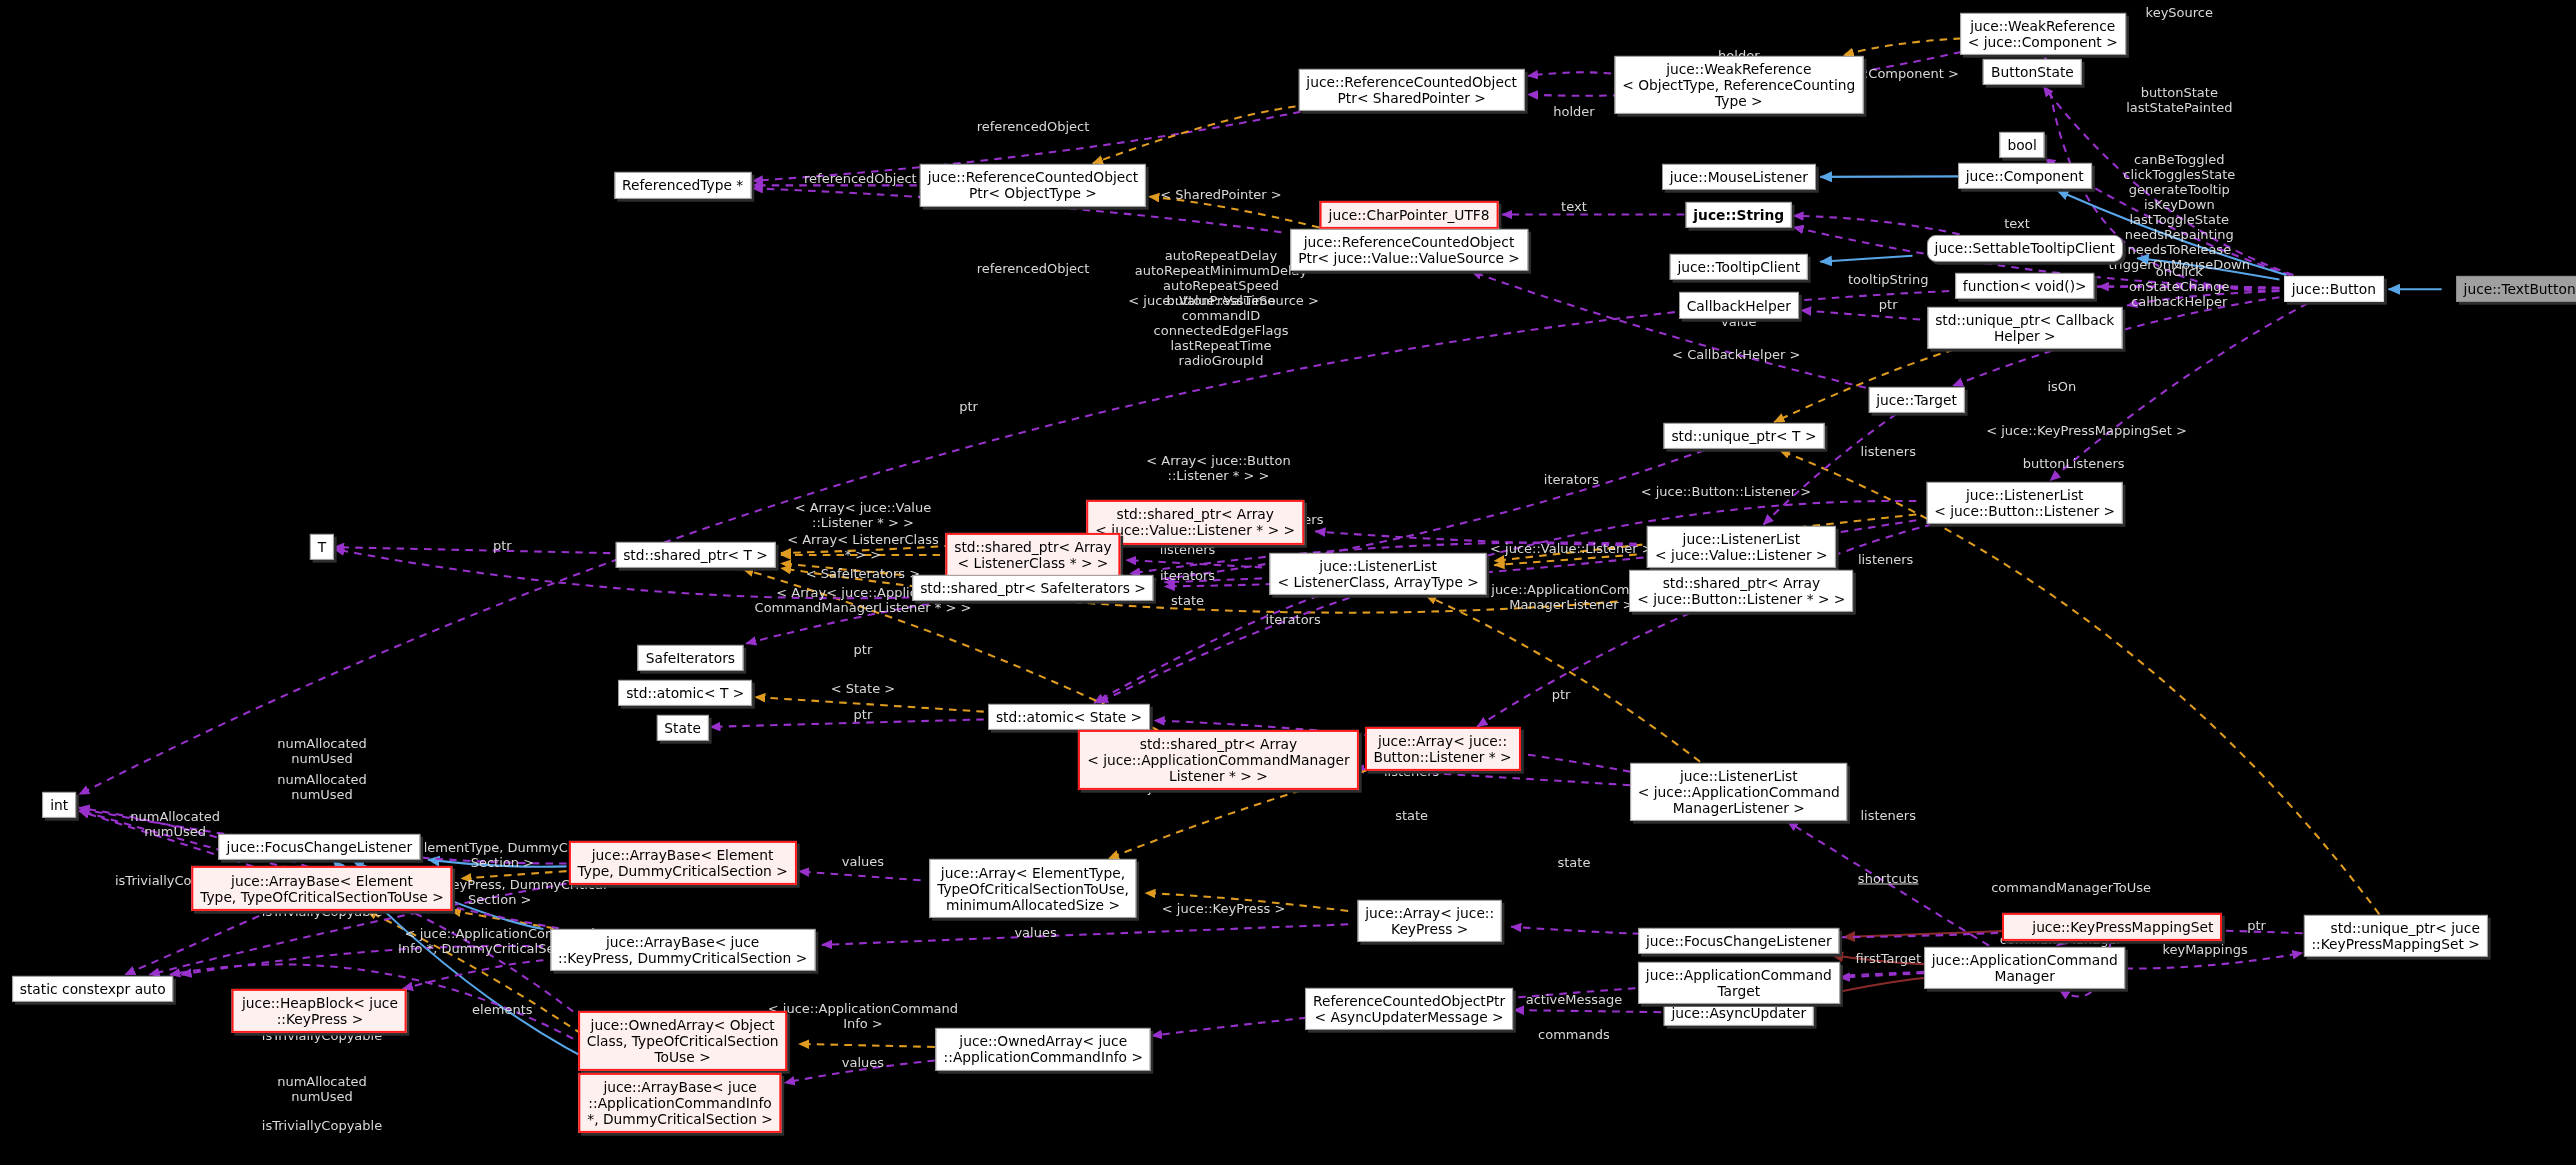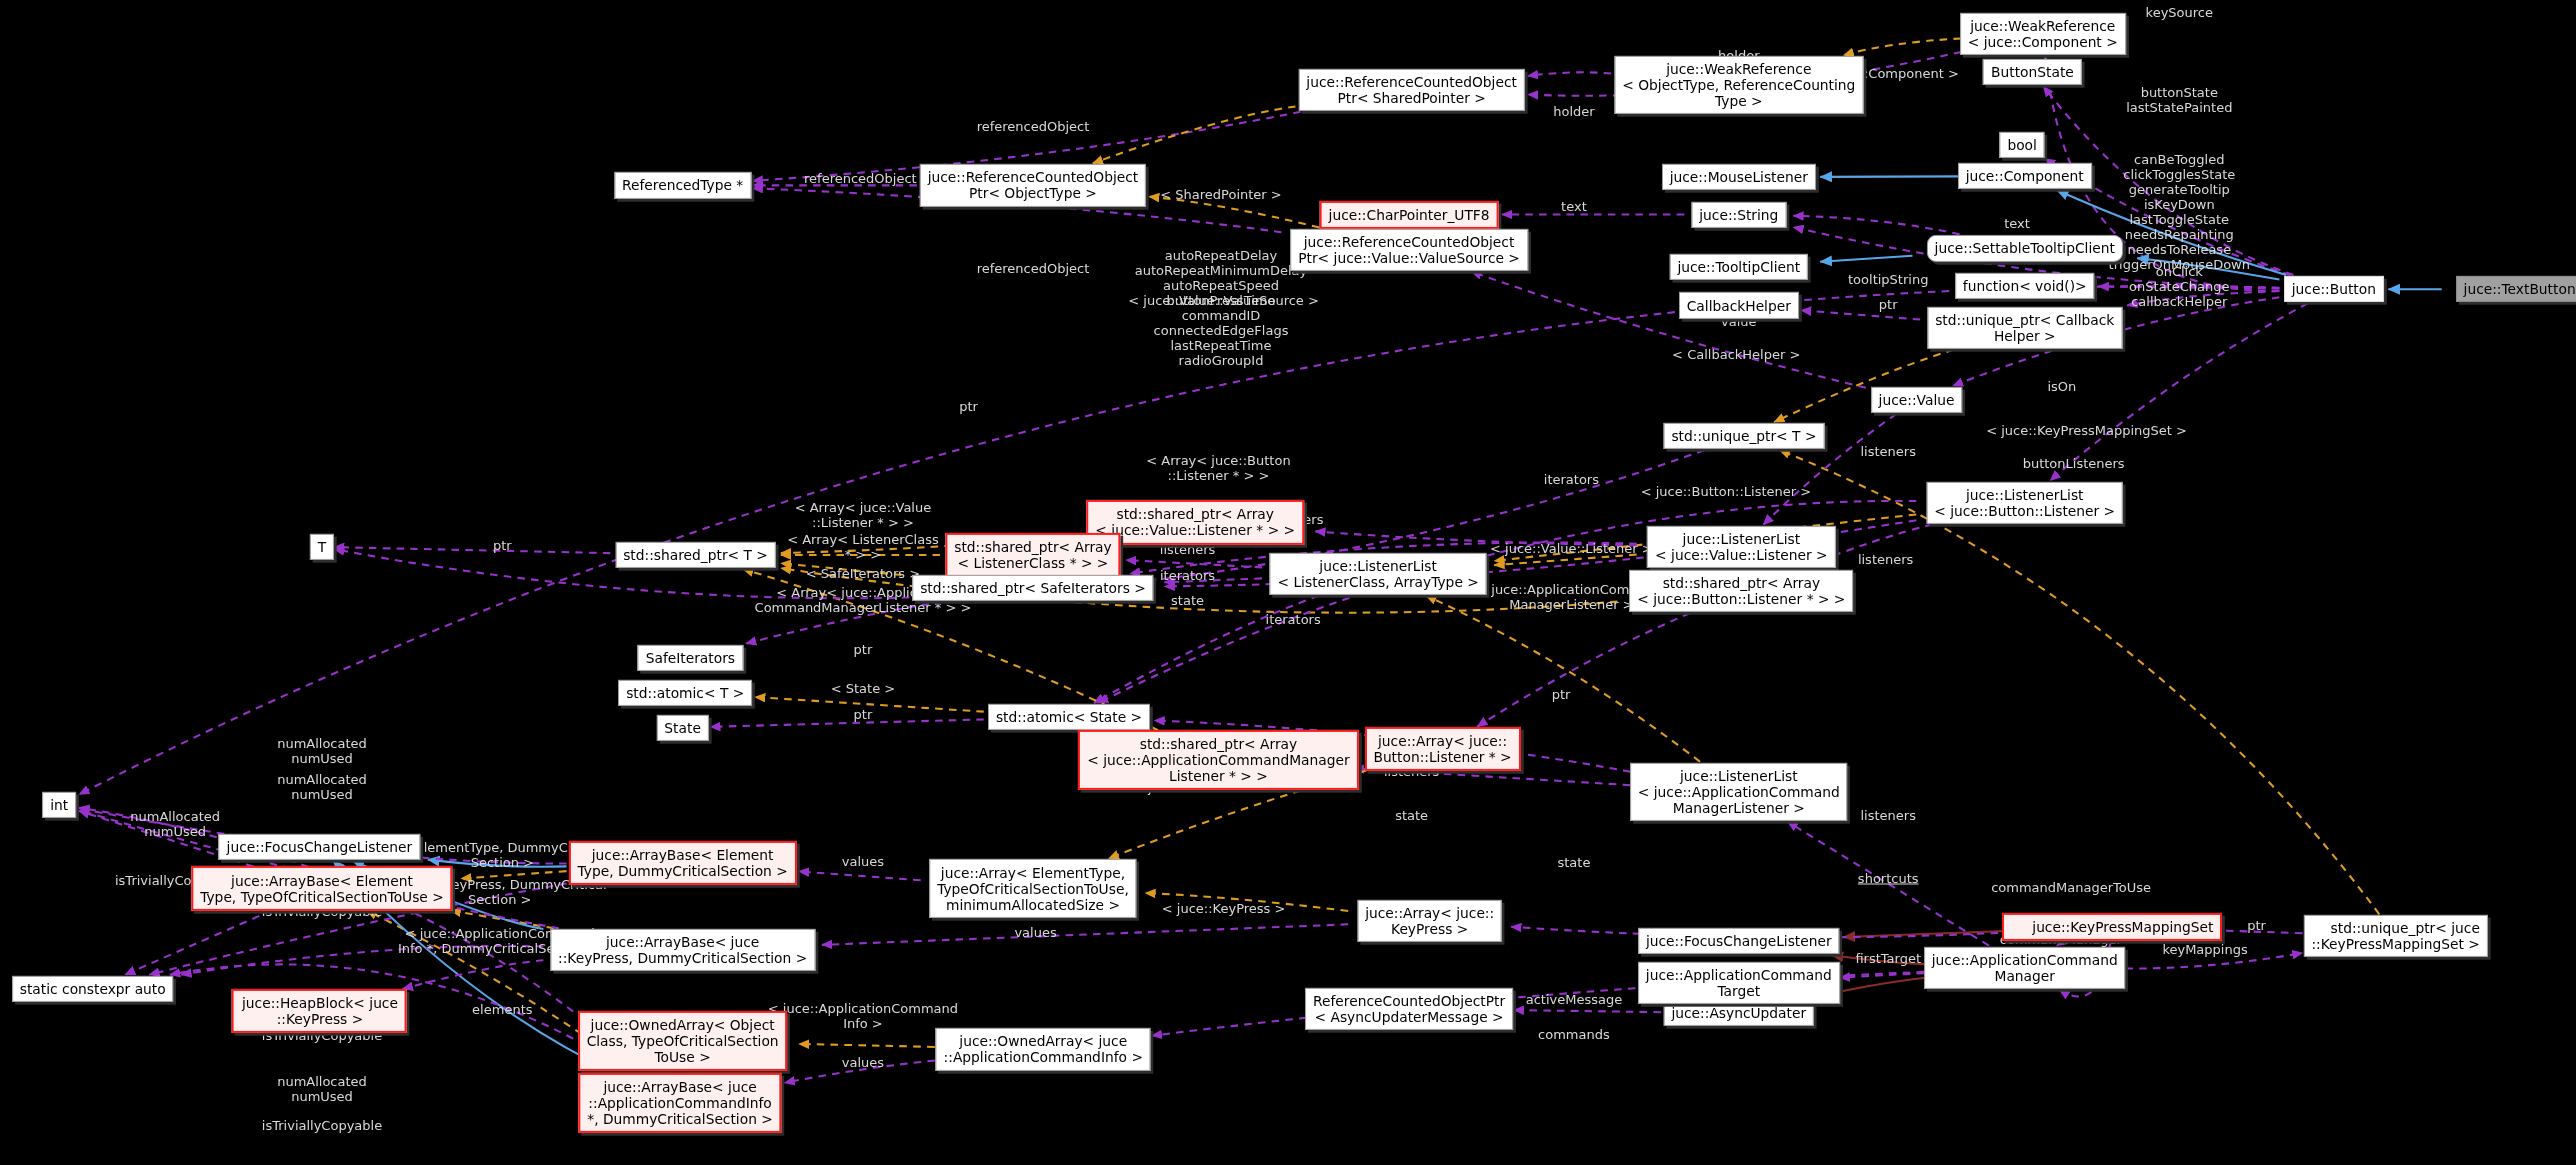--- a/index.html
+++ b/index.html
@@ -412,21 +412,21 @@
       <div class="node" style="left: 26.5%; top: 15.9%;">
         <div>ReferencedType *</div>
       </div>
       <div class="node" style="left: 40.1%; top: 15.9%;">
         <div>juce::ReferenceCountedObject</div>
         <div>Ptr&lt; ObjectType &gt;</div>
       </div>
       <div class="node red" style="left: 54.7%; top: 18.4%;">
         <div>juce::CharPointer_UTF8</div>
       </div>
-      <div class="node" style="left: 67.5%; top: 18.4%;">
+      <div class="node" style="left: 67.5%; top: 18.4%; font-weight: bold;">
         <div>juce::String</div>
       </div>
       <div class="node" style="left: 54.7%; top: 21.4%;">
         <div>juce::ReferenceCountedObject</div>
         <div>Ptr&lt; juce::Value::ValueSource &gt;</div>
       </div>
       <div class="node" style="left: 67.5%; top: 22.9%;">
         <div>juce::TooltipClient</div>
       </div>
       <div class="node" style="left: 78.6%; top: 21.3%; border-radius: 9px;">
@@ -436,21 +436,21 @@
         <div>function&lt; void()&gt;</div>
       </div>
       <div class="node" style="left: 67.5%; top: 26.2%;">
         <div>CallbackHelper</div>
       </div>
       <div class="node" style="left: 78.6%; top: 28.1%;">
         <div>std::unique_ptr&lt; Callback</div>
         <div>Helper &gt;</div>
       </div>
       <div class="node" style="left: 74.4%; top: 34.3%;">
-        <div>juce::Value</div>
+        <div>juce::Target</div>
       </div>
       <div class="node" style="left: 67.7%; top: 37.4%;">
         <div>std::unique_ptr&lt; T &gt;</div>
       </div>
       <div class="node" style="left: 78.6%; top: 43.1%;">
         <div>juce::ListenerList</div>
         <div>&lt; juce::Button::Listener &gt;</div>
       </div>
       <div class="node" style="left: 67.6%; top: 46.9%;">
         <div>juce::ListenerList</div>

